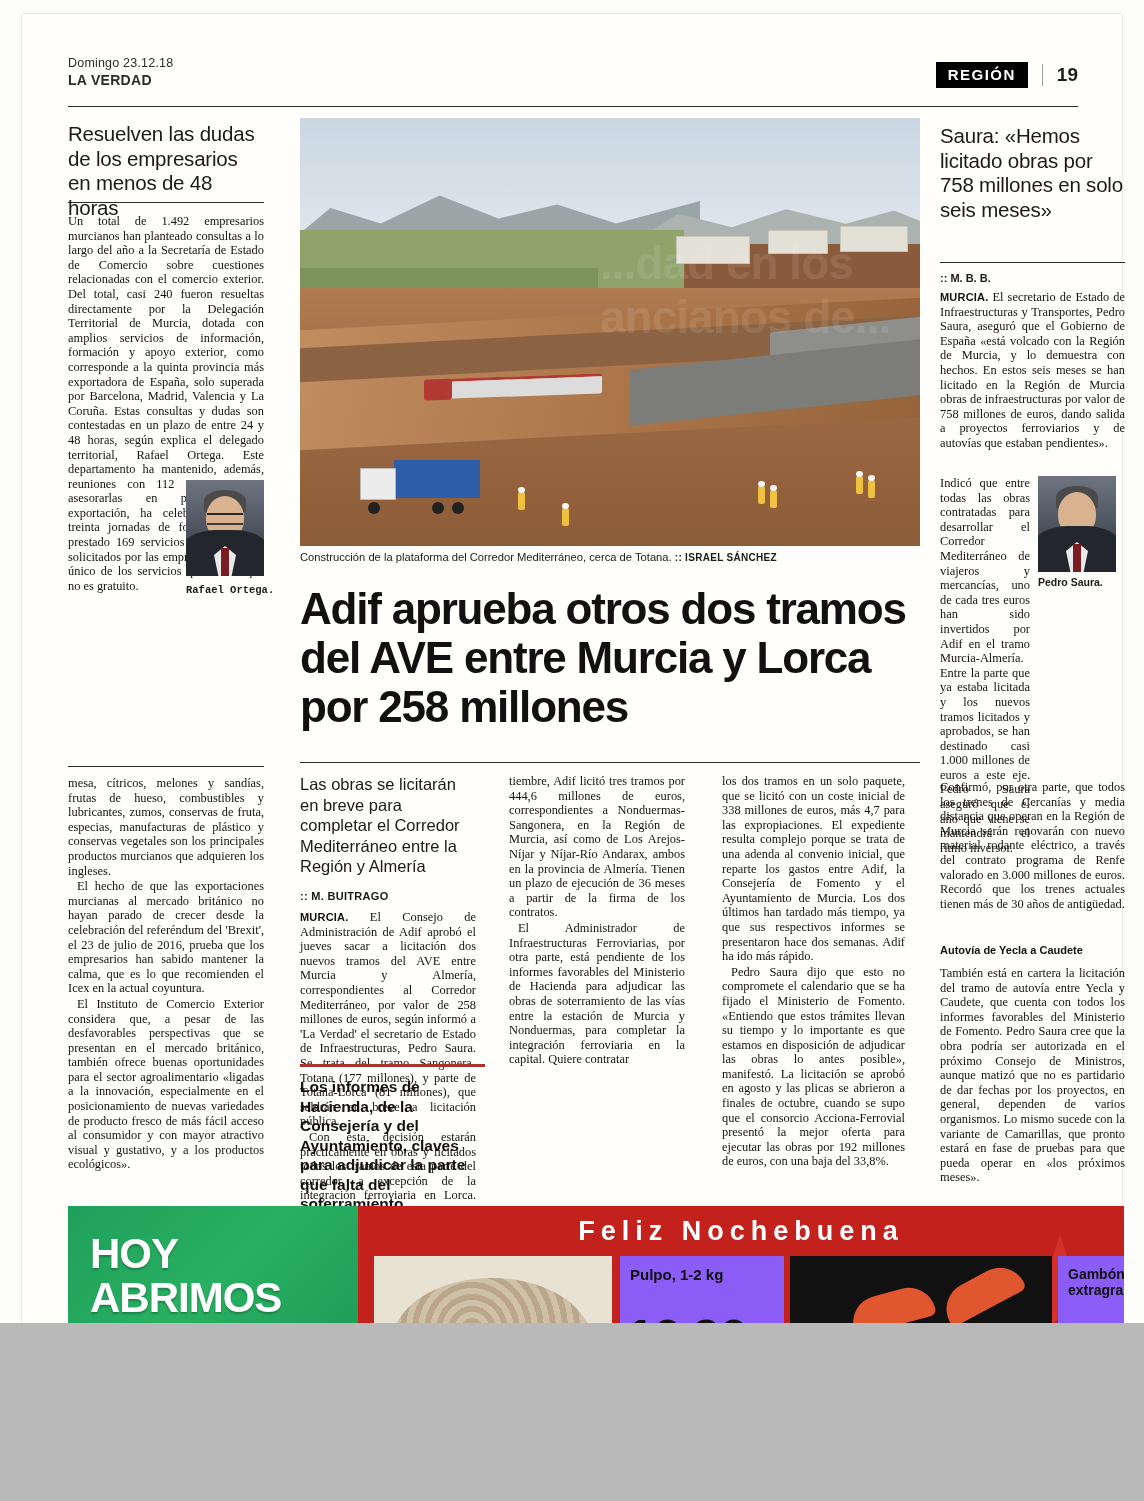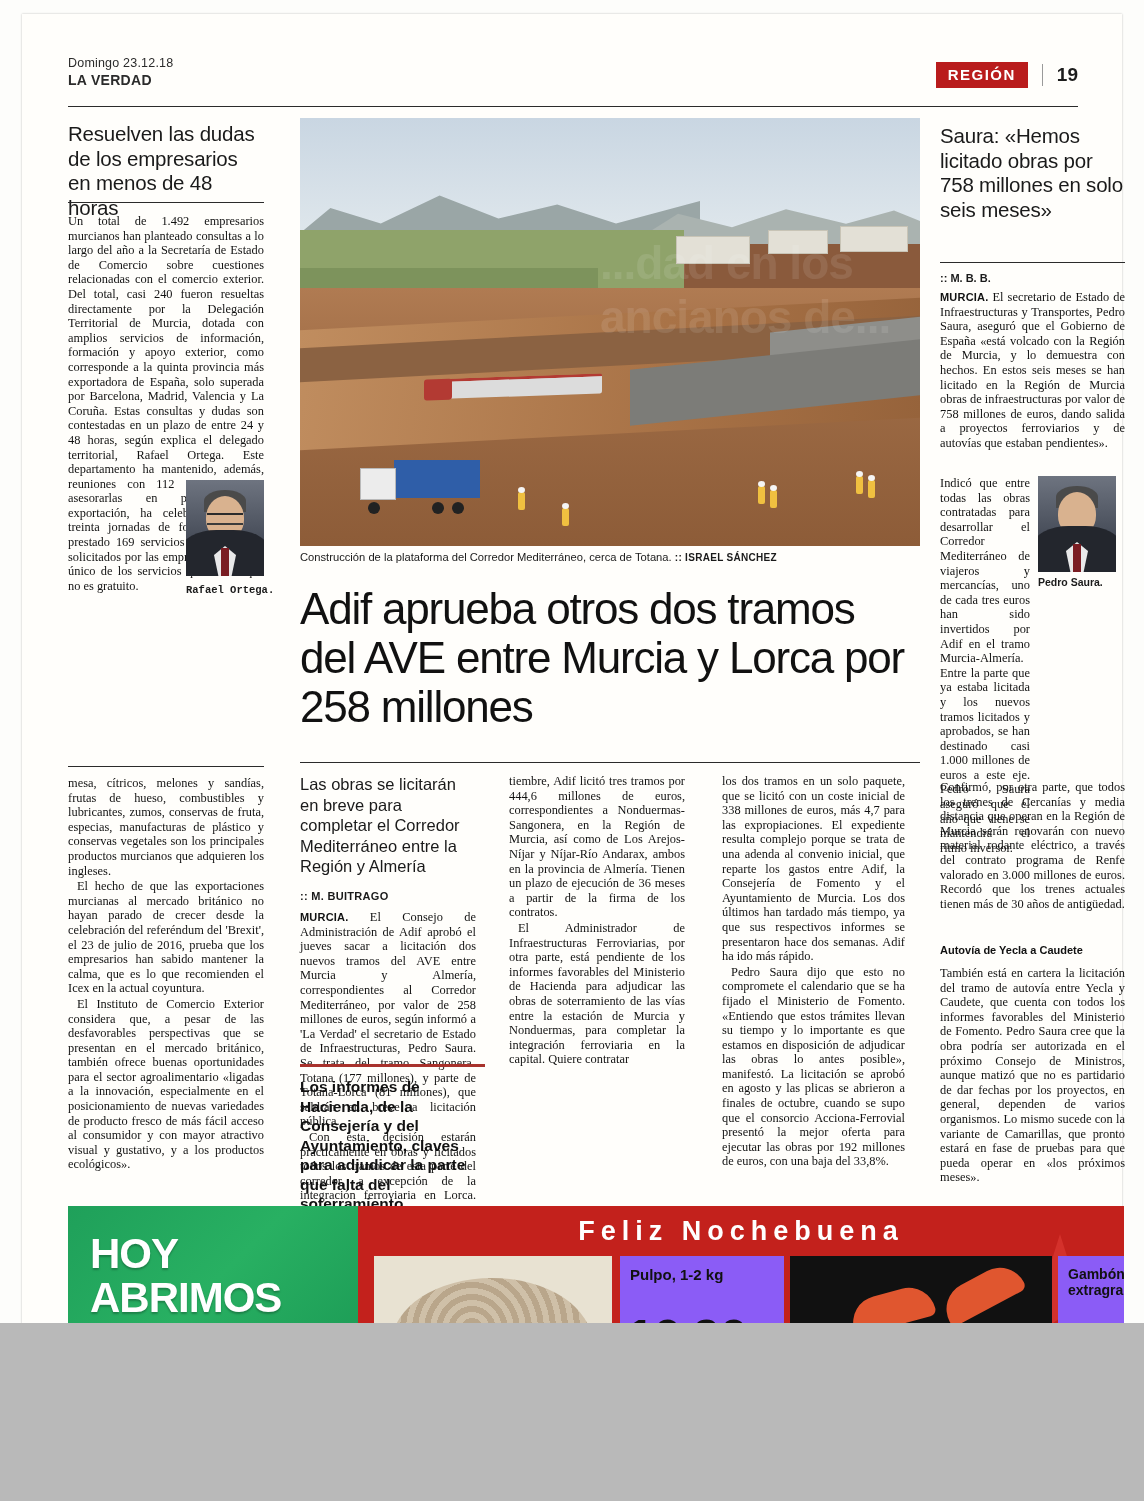--- a/index.html
+++ b/index.html
@@ -10,21 +10,21 @@
   }
   .paper{
     position:absolute;left:22px;top:14px;width:1100px;height:1470px;background:#fffefb;
     box-shadow:0 0 2px rgba(0,0,0,.25);
   }
   
   .masthead{position:absolute;left:46px;top:42px;width:1010px;height:48px;}
   .mh-date{font-family:"Liberation Sans",sans-serif;font-size:12.5px;color:#2b2b2b;letter-spacing:.2px;}
   .mh-title{font-family:"Liberation Sans",sans-serif;font-size:14px;color:#2b2b2b;font-weight:bold;margin-top:2px;letter-spacing:.3px;}
   .mh-right{position:absolute;right:0;top:6px;display:flex;align-items:center;gap:14px;}
-  .mh-section{background:#b91c1c;color:#fff;font-family:"Liberation Sans",sans-serif;font-weight:bold;
+  .mh-section{background:#000000;color:#fff;font-family:"Liberation Sans",sans-serif;font-weight:bold;
     font-size:15px;letter-spacing:1.5px;padding:4px 12px 5px 12px;}
   .mh-pagenum{font-family:"Liberation Sans",sans-serif;font-weight:bold;font-size:19px;color:#1c1c1c;}
   .mh-sep{width:1px;height:22px;background:#9a9a9a;}
   .mh-rule{position:absolute;left:46px;top:92px;width:1010px;height:1px;background:#2b2b2b;}
 
   
   .col{position:absolute;font-size:12.4px;line-height:14.6px;color:#121212;text-align:justify;}
   .col p{margin:0 0 0 0;text-indent:9px;}
   .col p.first{text-indent:0;}
   .col p + p{margin-top:1px;}
@@ -88,21 +88,21 @@
   .worker{position:absolute;width:7px;height:18px;background:#f0c040;border-radius:2px;}
   .worker:after{content:"";position:absolute;left:0;top:-5px;width:7px;height:6px;background:#f5f5f5;border-radius:50%;}
   .ghosttext{position:absolute;left:300px;top:118px;font-family:"Liberation Sans",sans-serif;
     font-size:46px;font-weight:bold;color:rgba(255,255,255,.10);letter-spacing:-1px;}
   .photo-caption{position:absolute;left:278px;top:537px;width:620px;
     font-family:"Liberation Sans",sans-serif;font-size:11.2px;color:#1a1a1a;}
   .photo-caption .credit{font-size:10px;font-weight:bold;letter-spacing:.3px;}
 
   
   .main-headline{position:absolute;left:278px;top:570px;width:620px;
-    font-family:"Liberation Sans",sans-serif;font-weight:normal;font-size:44px;line-height:49px;
+    font-family:"Liberation Sans",sans-serif;font-weight:bold;font-size:44px;line-height:49px;
     color:#111;letter-spacing:-1.2px;}
 
   .subhead{position:absolute;left:278px;top:760px;width:176px;
     font-family:"Liberation Sans",sans-serif;font-size:16.5px;line-height:20.5px;color:#1a1a1a;}
   .byline{position:absolute;left:278px;top:876px;width:176px;
     font-family:"Liberation Sans",sans-serif;font-size:11px;font-weight:bold;color:#1a1a1a;letter-spacing:.3px;}
   .c1{left:278px;top:896px;width:176px;}
   .c2{left:487px;top:760px;width:176px;}
   .c3{left:700px;top:760px;width:183px;}
   .lead-in{font-family:"Liberation Sans",sans-serif;font-weight:bold;font-size:11px;letter-spacing:.2px;}

